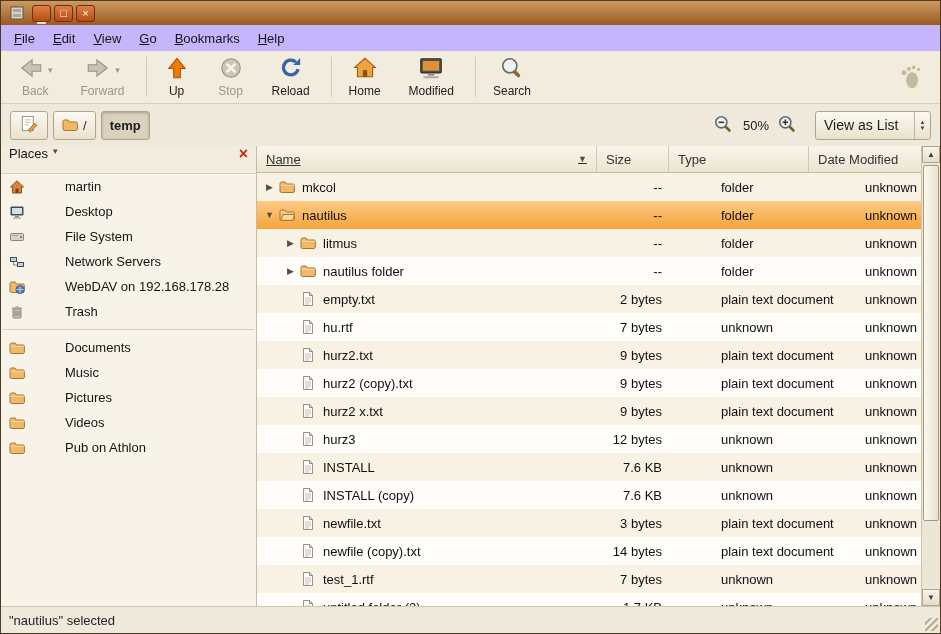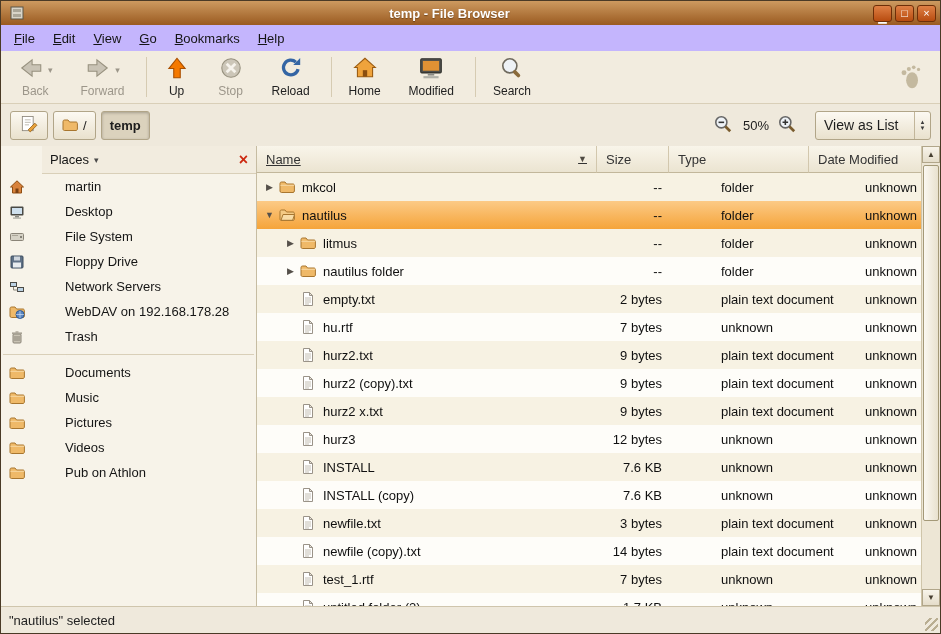--- a/index.html
+++ b/index.html
@@ -62,21 +62,21 @@
     display: flex; flex-direction: column; align-items: center;
     justify-content: center; font-size: 6px; color: #3a3a3a; line-height: 6px; }
 
   
   .content { position: absolute; top: 145px; left: 0; right: 0; bottom: 27px;
     display: flex; }
 
   .sidebar { width: 256px; background: #f7f3e9; border-right: 1px solid #c6bca2;
     display: flex; flex-direction: column; overflow: hidden; }
   .places-header { height: 28px; background: #f2ecdf; border-bottom: 1px solid #d9cfb8;
-    display: flex; align-items: center; padding: 0 8px; flex: none; margin-left: 41px; }
+    display: flex; align-items: flex-start; padding: 0 8px; flex: none; }
   .places-label { font-size: 13px; color: #151515; }
   .places-caret { font-size: 9px; color: #4a4a4a; margin-left: 5px; }
   .places-close { margin-left: auto; color: #cc2810; font-weight: bold;
     font-size: 16px; line-height: 16px; }
   .side-item { height: 25px; display: flex; align-items: center;
     padding-left: 8px; font-size: 13px; color: #151515; flex: none; gap: 32px; }
   .side-item .sicon { width: 16px; height: 16px; margin-right: 8px; flex: none; }
   .side-sep { height: 1px; background: #d9cfb8; margin: 5px 2px; flex: none; }
 
   .listpane { position: relative; flex: 1; background: #fdfcf8; overflow: hidden; }
@@ -130,21 +130,20 @@
 <div class="window">
 
   <div class="titlebar">
     <span class="win-icon">
       <svg viewBox="0 0 16 16" width="16" height="16">
           <rect x="2" y="2" width="12" height="12" fill="#d8d4c8" stroke="#5a5648"></rect>
           <rect x="4" y="4" width="8" height="3" fill="#aaa698"></rect>
           <rect x="4" y="9" width="8" height="3" fill="#aaa698"></rect>
         </svg>
     </span>
-    <span class="title">temp - File Browser</span>
     <span class="win-buttons">
       <span class="winbtn min">
           <span>▁</span>
         </span>
       <span class="winbtn max">□</span>
       <span class="winbtn close">×</span>
     </span>
   </div>
 
   <div class="menubar" id="menubar">
@@ -335,28 +334,20 @@
           <div class="side-item">
             <span class="sicon"><svg viewBox="0 0 16 16" width="16" height="16">
                 <rect x="1.5" y="4.5" width="13" height="7" rx="1" fill="#d6d2c6" stroke="#8a8478"></rect>
                 <circle cx="12" cy="8" r="1" fill="#6a675e"></circle>
                 <rect x="3" y="6" width="6" height="1" fill="#aaa598"></rect>
               </svg></span>
             <span>File System</span>
           </div>
           <div class="side-item">
             <span class="sicon"><svg viewBox="0 0 16 16" width="16" height="16">
-                <rect x="2" y="2" width="12" height="12" rx="1" fill="#5f7186" stroke="#3c4c5e"></rect>
-                <rect x="5" y="2.5" width="6" height="4" fill="#cfd6de"></rect>
-                <rect x="4" y="8.5" width="8" height="5" fill="#e8ecef"></rect>
-              </svg></span>
-            <span>Floppy Drive</span>
-          </div>
-          <div class="side-item">
-            <span class="sicon"><svg viewBox="0 0 16 16" width="16" height="16">
                 <rect x="1" y="3" width="7" height="5" fill="#4a4a46"></rect>
                 <rect x="2" y="4" width="5" height="3" fill="#bcd2e4"></rect>
                 <rect x="8" y="8" width="7" height="5" fill="#4a4a46"></rect>
                 <rect x="9" y="9" width="5" height="3" fill="#bcd2e4"></rect>
                 <path d="M4.5 8 v3 h4" stroke="#8a8478" fill="none"></path>
               </svg></span>
             <span>Network Servers</span>
           </div>
           <div class="side-item">
             <span class="sicon"><svg viewBox="0 0 16 16" width="16" height="16">

